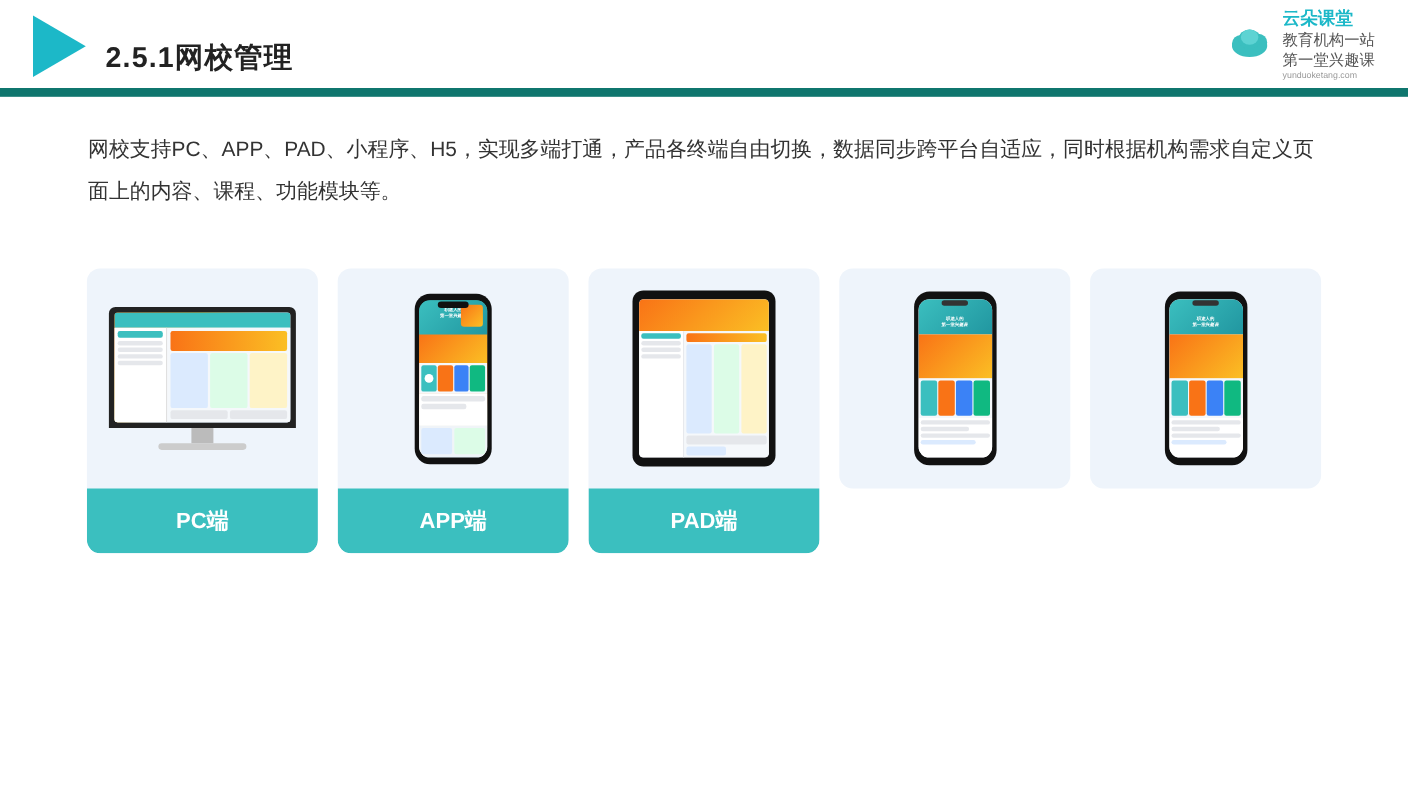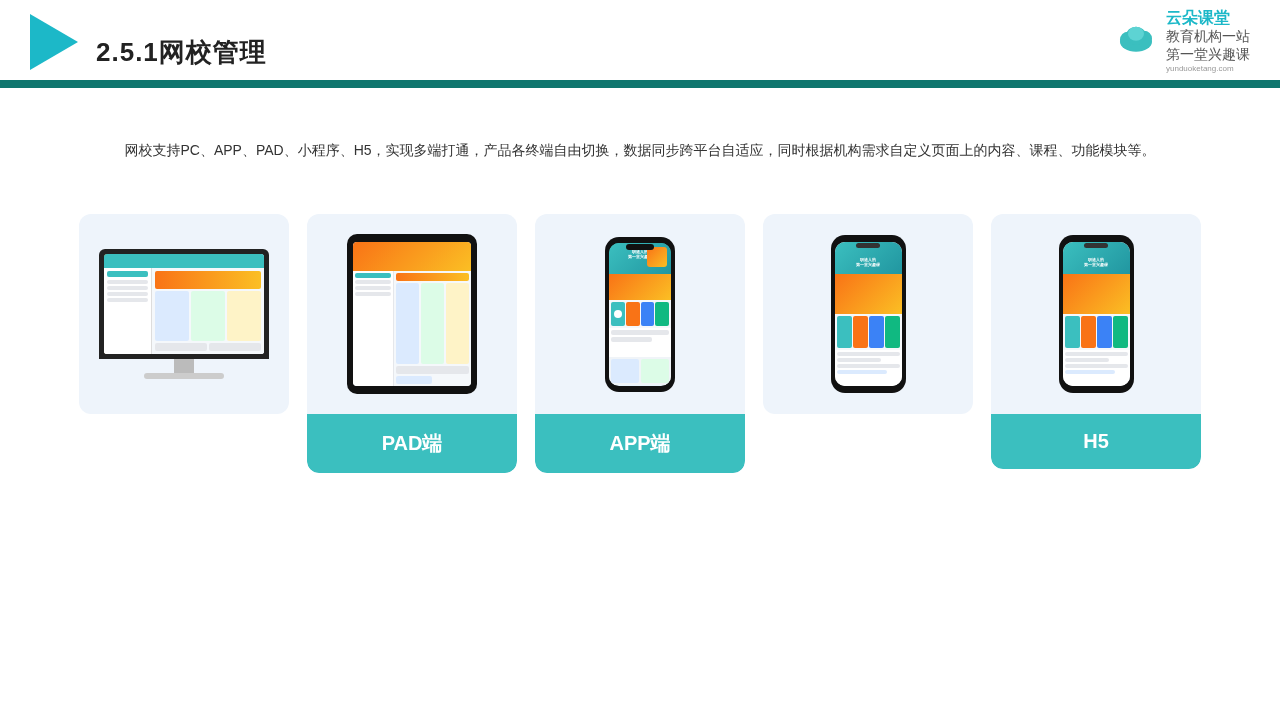--- a/index.html
+++ b/index.html
@@ -65,25 +65,24 @@
     }
 
     .brand-slogan {
       font-size: 14px;
       color: #555;
       line-height: 1.3;
     }
 
     
     .description {
-      padding: 48px 80px 20px 80px;
-      font-size: 14px;
+      padding: 30px 80px 20px 80px;
+      font-size: 19px;
       color: #333;
       line-height: 2;
-      text-align: center;
     }
 
     
     .cards-container {
       display: flex;
       justify-content: center;
       align-items: flex-start;
       gap: 18px;
       padding: 20px 60px;
       margin-top: 10px;
@@ -388,20 +387,55 @@
                   <div style="flex:1;background:#e5e7eb;border-radius:2px;"></div>
                 </div>
               </div>
             </div>
           </div>
         </div>
         <div class="pc-stand"></div>
         <div class="pc-base"></div>
       </div>
     </div>
+    <div class="card-label">PC端</div>
+  </div>
+
+  <div class="device-card">
+    <div class="card-image-area">
+      <div class="phone-mockup">
+        <div class="phone-notch"></div>
+        <div class="phone-screen">
+          <div class="phone-screen-top" style="height:22%;background:linear-gradient(135deg,#3bbfbf,#2196a0);padding:4px;position:relative;">
+            <div style="width:100%;height:100%;position:relative;">
+              <div style="font-size:4px;color:#fff;font-weight:bold;text-align:center;padding-top:2px;">职途人的<br>第一堂兴趣课</div>
+              <div style="position:absolute;right:0;top:0;width:20px;height:20px;background:linear-gradient(135deg,#f97316,#fbbf24);border-radius:3px;"></div>
+            </div>
+          </div>
+          <div style="height:18%;background:linear-gradient(135deg,#f97316,#fbbf24);"></div>
+          <div style="height:20%;display:flex;gap:1px;padding:2px;background:#f5f8fb;">
+            <div style="flex:1;background:#3bbfbf;border-radius:2px;display:flex;align-items:center;justify-content:center;">
+              <div style="width:8px;height:8px;background:#fff;border-radius:50%;"></div>
+            </div>
+            <div style="flex:1;background:#f97316;border-radius:2px;"></div>
+            <div style="flex:1;background:#3b82f6;border-radius:2px;"></div>
+            <div style="flex:1;background:#10b981;border-radius:2px;"></div>
+          </div>
+          <div style="height:20%;background:#fff;padding:2px;display:flex;flex-direction:column;gap:2px;">
+            <div style="height:5px;background:#e5e7eb;border-radius:2px;"></div>
+            <div style="height:5px;background:#e5e7eb;border-radius:2px;width:70%;"></div>
+          </div>
+          <div style="height:20%;background:#f0f4f8;padding:2px;display:flex;gap:2px;">
+            <div style="flex:1;background:#dbeafe;border-radius:2px;"></div>
+            <div style="flex:1;background:#dcfce7;border-radius:2px;"></div>
+          </div>
+        </div>
+      </div>
+    </div>
+    <div class="card-label">APP端</div>
   </div>
 
   <div class="device-card">
     <div class="card-image-area">
       <div class="tablet-mockup">
         <div class="tablet-screen">
           <div class="tablet-header"></div>
           <div class="tablet-content">
             <div class="tablet-left">
               <div style="height:5px;background:#3bbfbf;border-radius:2px;margin-bottom:2px;"></div>
@@ -424,50 +458,42 @@
             </div>
           </div>
         </div>
       </div>
     </div>
     <div class="card-label">PAD端</div>
   </div>
 
   <div class="device-card">
     <div class="card-image-area">
-      <div class="phone-mockup">
-        <div class="phone-notch"></div>
-        <div class="phone-screen">
-          <div class="phone-screen-top" style="height:22%;background:linear-gradient(135deg,#3bbfbf,#2196a0);padding:4px;position:relative;">
-            <div style="width:100%;height:100%;position:relative;">
-              <div style="font-size:4px;color:#fff;font-weight:bold;text-align:center;padding-top:2px;">职途人的<br>第一堂兴趣课</div>
-              <div style="position:absolute;right:0;top:0;width:20px;height:20px;background:linear-gradient(135deg,#f97316,#fbbf24);border-radius:3px;"></div>
-            </div>
-          </div>
-          <div style="height:18%;background:linear-gradient(135deg,#f97316,#fbbf24);"></div>
-          <div style="height:20%;display:flex;gap:1px;padding:2px;background:#f5f8fb;">
-            <div style="flex:1;background:#3bbfbf;border-radius:2px;display:flex;align-items:center;justify-content:center;">
-              <div style="width:8px;height:8px;background:#fff;border-radius:50%;"></div>
-            </div>
-            <div style="flex:1;background:#f97316;border-radius:2px;"></div>
-            <div style="flex:1;background:#3b82f6;border-radius:2px;"></div>
-            <div style="flex:1;background:#10b981;border-radius:2px;"></div>
-          </div>
-          <div style="height:20%;background:#fff;padding:2px;display:flex;flex-direction:column;gap:2px;">
-            <div style="height:5px;background:#e5e7eb;border-radius:2px;"></div>
-            <div style="height:5px;background:#e5e7eb;border-radius:2px;width:70%;"></div>
-          </div>
-          <div style="height:20%;background:#f0f4f8;padding:2px;display:flex;gap:2px;">
-            <div style="flex:1;background:#dbeafe;border-radius:2px;"></div>
-            <div style="flex:1;background:#dcfce7;border-radius:2px;"></div>
+      <div class="mini-phone-mockup">
+        <div class="mini-phone-notch"></div>
+        <div class="mini-phone-screen">
+          <div class="mini-phone-top" style="background:linear-gradient(135deg,#3bbfbf,#2196a0);display:flex;align-items:center;justify-content:center;">
+            <div style="font-size:4px;color:#fff;font-weight:bold;text-align:center;padding-top:8px;">职途人的<br>第一堂兴趣课</div>
+          </div>
+          <div class="mini-phone-banner"></div>
+          <div class="mini-phone-grid">
+            <div class="mini-phone-cell" style="background:#3bbfbf;"></div>
+            <div class="mini-phone-cell" style="background:#f97316;"></div>
+            <div class="mini-phone-cell" style="background:#3b82f6;"></div>
+            <div class="mini-phone-cell" style="background:#10b981;"></div>
+          </div>
+          <div class="mini-phone-list">
+            <div class="mini-line"></div>
+            <div class="mini-line" style="width:70%;"></div>
+            <div class="mini-line"></div>
+            <div class="mini-line" style="width:80%;background:#dbeafe;"></div>
           </div>
         </div>
       </div>
     </div>
-    <div class="card-label">APP端</div>
   </div>
 
   <div class="device-card">
     <div class="card-image-area">
       <div class="mini-phone-mockup">
         <div class="mini-phone-notch"></div>
         <div class="mini-phone-screen">
           <div class="mini-phone-top" style="background:linear-gradient(135deg,#3bbfbf,#2196a0);display:flex;align-items:center;justify-content:center;">
             <div style="font-size:4px;color:#fff;font-weight:bold;text-align:center;padding-top:8px;">职途人的<br>第一堂兴趣课</div>
           </div>
@@ -482,40 +508,13 @@
             <div class="mini-line"></div>
             <div class="mini-line" style="width:70%;"></div>
             <div class="mini-line"></div>
             <div class="mini-line" style="width:80%;background:#dbeafe;"></div>
           </div>
         </div>
       </div>
     </div>
   </div>
 
-  <div class="device-card">
-    <div class="card-image-area">
-      <div class="mini-phone-mockup">
-        <div class="mini-phone-notch"></div>
-        <div class="mini-phone-screen">
-          <div class="mini-phone-top" style="background:linear-gradient(135deg,#3bbfbf,#2196a0);display:flex;align-items:center;justify-content:center;">
-            <div style="font-size:4px;color:#fff;font-weight:bold;text-align:center;padding-top:8px;">职途人的<br>第一堂兴趣课</div>
-          </div>
-          <div class="mini-phone-banner"></div>
-          <div class="mini-phone-grid">
-            <div class="mini-phone-cell" style="background:#3bbfbf;"></div>
-            <div class="mini-phone-cell" style="background:#f97316;"></div>
-            <div class="mini-phone-cell" style="background:#3b82f6;"></div>
-            <div class="mini-phone-cell" style="background:#10b981;"></div>
-          </div>
-          <div class="mini-phone-list">
-            <div class="mini-line"></div>
-            <div class="mini-line" style="width:70%;"></div>
-            <div class="mini-line"></div>
-            <div class="mini-line" style="width:80%;background:#dbeafe;"></div>
-          </div>
-        </div>
-      </div>
-    </div>
-    <div class="card-label">H5</div>
-  </div>
-
 </div>
 
 </body></html>

